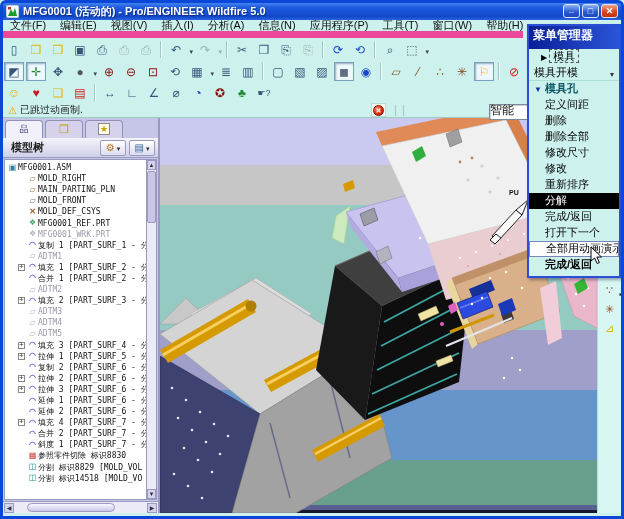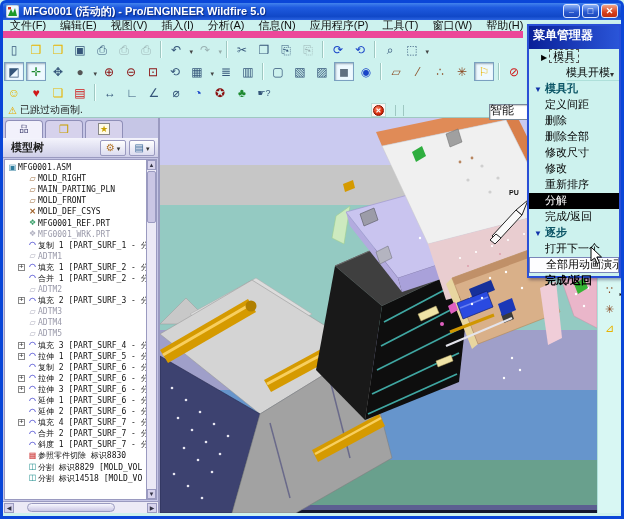--- a/index.html
+++ b/index.html
@@ -108,21 +108,21 @@
   .c-teal{color:#0a8a8a;} .c-pnk{color:#d05090;}
   
   #mm{position:absolute;left:527px;top:24px;width:94px;height:254px;background:#cdf2ee;z-index:40;
     border:2px solid #2a4fd6;box-shadow:2px 2px 3px rgba(0,0,40,.35);}
   #mmtitle{height:23px;background:linear-gradient(90deg,#0a2098,#2a55d8);color:#fff;font-size:12px;
     font-weight:bold;padding:1px 0 0 4px;}
   .mmrow{height:16px;font-size:11px;line-height:15px;color:#000;position:relative;white-space:nowrap;overflow:hidden;}
   #mmtrail{padding-left:4px;margin-left:8px;}
   #mmtrail .arr{color:#000;font-size:8px;margin-right:2px;}
   #mmtrail .box{border:1px dashed #555;padding:0 3px;}
-  #mmcombo{border-bottom:1px solid #aee0da;margin-left:37px;}
+  #mmcombo{padding-left:5px;border-bottom:1px solid #aee0da;}
   #mmcombo::after{content:"▾";position:absolute;right:5px;top:2px;font-size:8px;color:#333;}
   .mmsect{padding-left:5px;font-weight:bold;color:#0b5566;}
   .mmsect::before{content:"▼";color:#1133aa;font-size:8px;margin-right:3px;}
   .mmitem{padding-left:16px;}
   .mmitem.sel{background:#000;color:#fff;}
   .mmitem.hov{background:#fdfdff;border:1px solid #7a86b8;line-height:13px;}
   .mmitem.bold{font-weight:bold;}
   #cursor{position:absolute;left:590px;top:246px;z-index:45;}
 </style>
 </head>
@@ -604,21 +604,20 @@
     <div class="mmrow" id="mmcombo">模具开模</div>
     <div class="mmrow mmsect">模具孔</div>
     <div class="mmrow mmitem">定义间距</div>
     <div class="mmrow mmitem">删除</div>
     <div class="mmrow mmitem">删除全部</div>
     <div class="mmrow mmitem">修改尺寸</div>
     <div class="mmrow mmitem">修改</div>
     <div class="mmrow mmitem">重新排序</div>
     <div class="mmrow mmitem sel">分解</div>
     <div class="mmrow mmitem">完成/返回</div>
-    <div class="mmrow mmsect">逐步</div>
     <div class="mmrow mmitem">打开下一个</div>
     <div class="mmrow mmitem hov">全部用动画演示</div>
     <div class="mmrow mmitem bold">完成/返回</div>
   </div>
 
   <svg id="cursor" width="13" height="19" viewBox="0 0 13 19">
     <path d="M1,1 L1,15 L4.6,12 L7.2,17.5 L9.4,16.5 L6.8,11 L11.5,11 Z" fill="#ffffff" stroke="#000000" stroke-width="1"></path>
   </svg>
 
   <div id="frame"></div>

